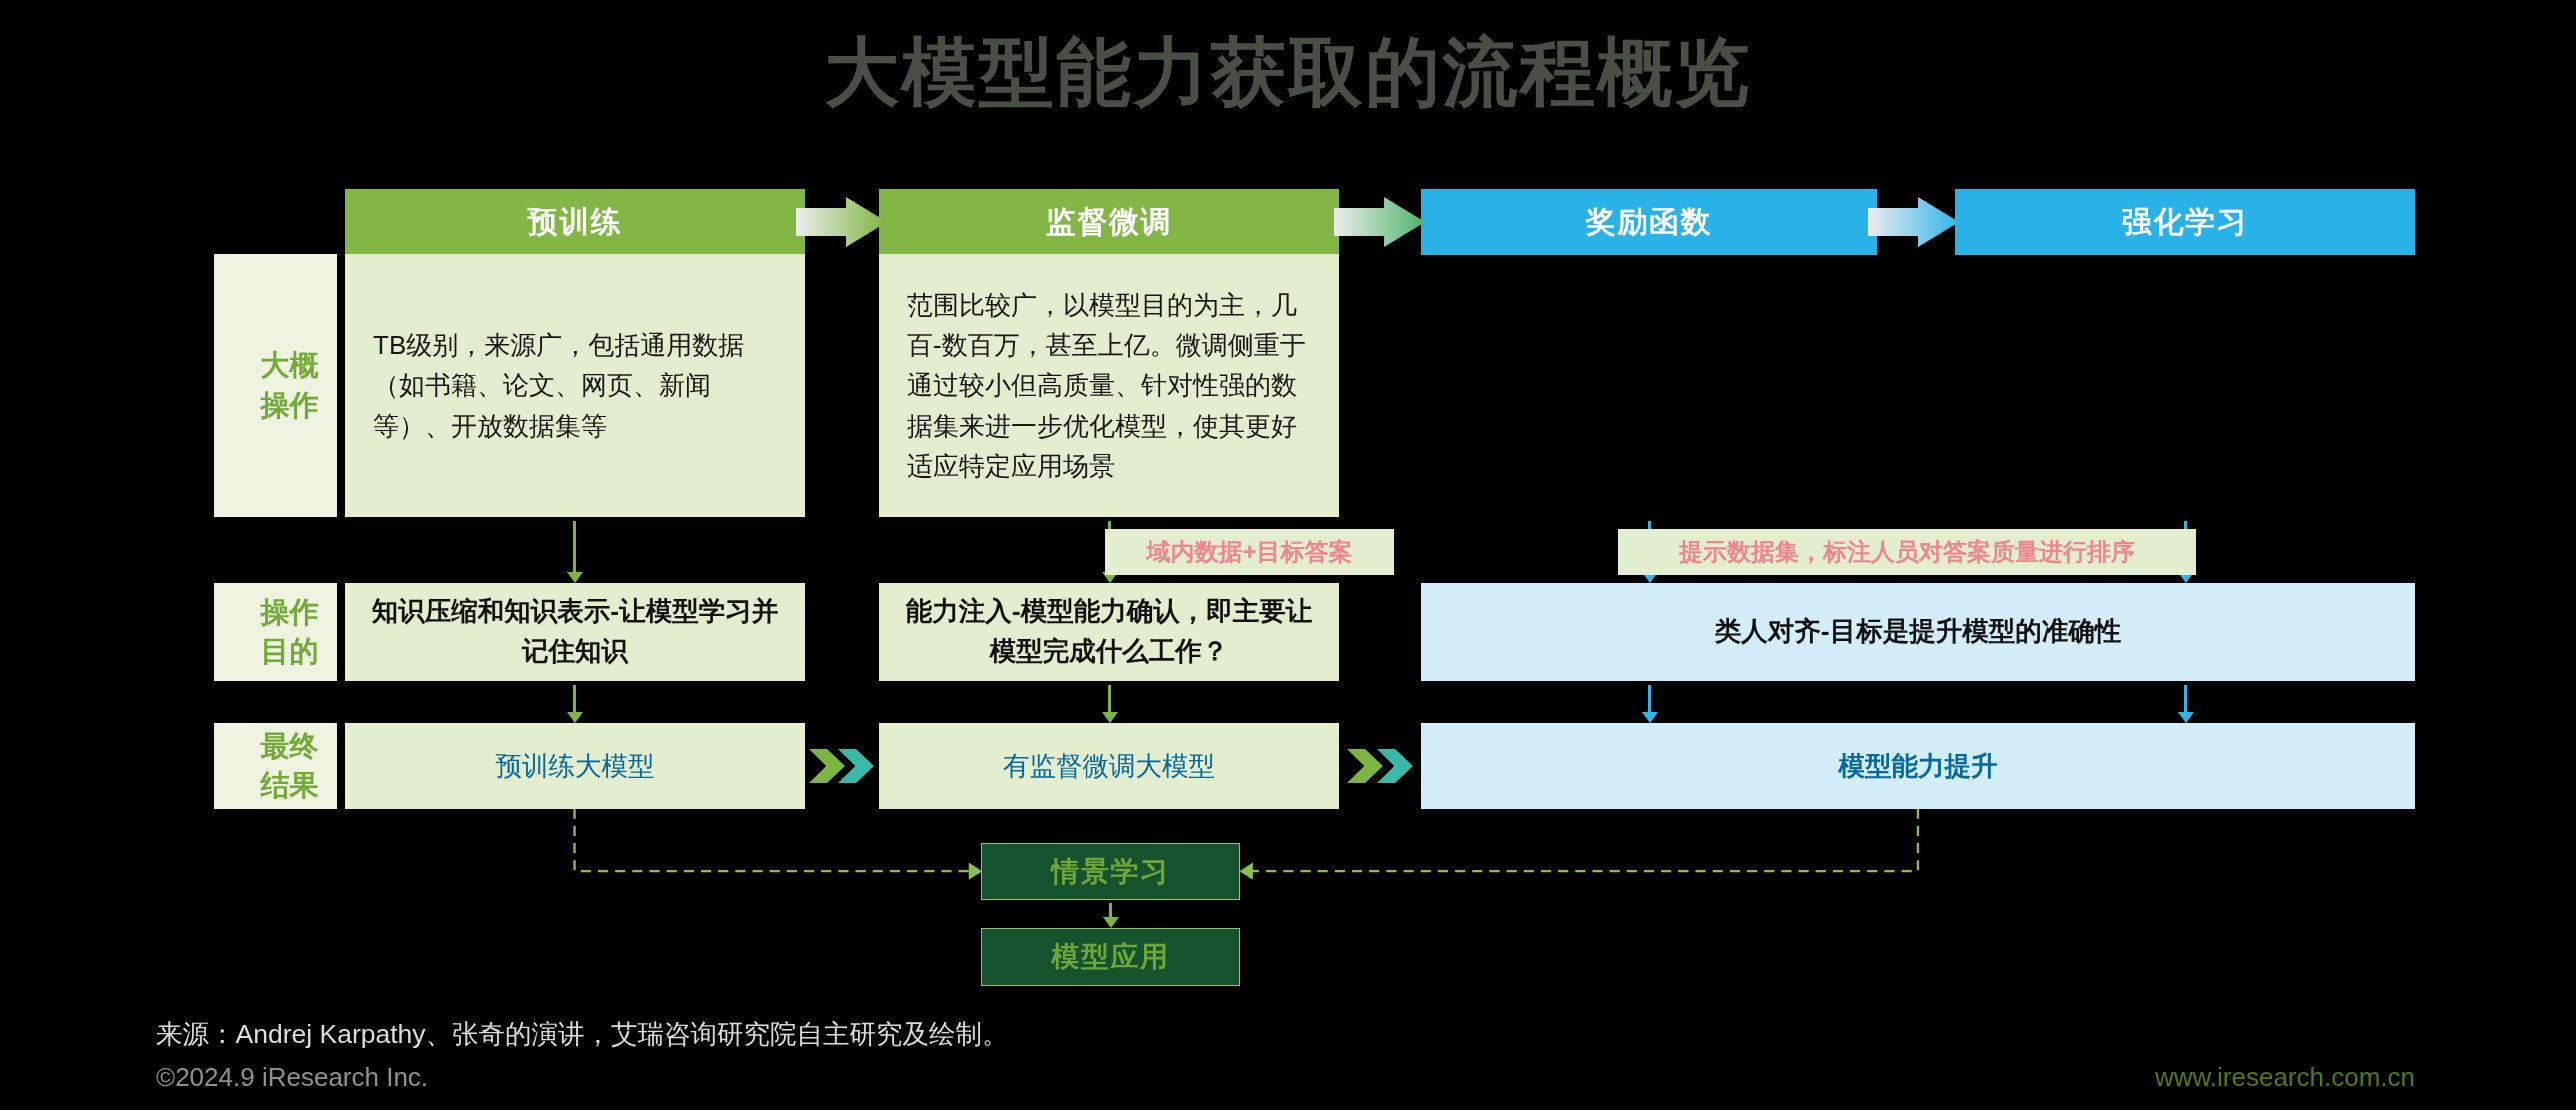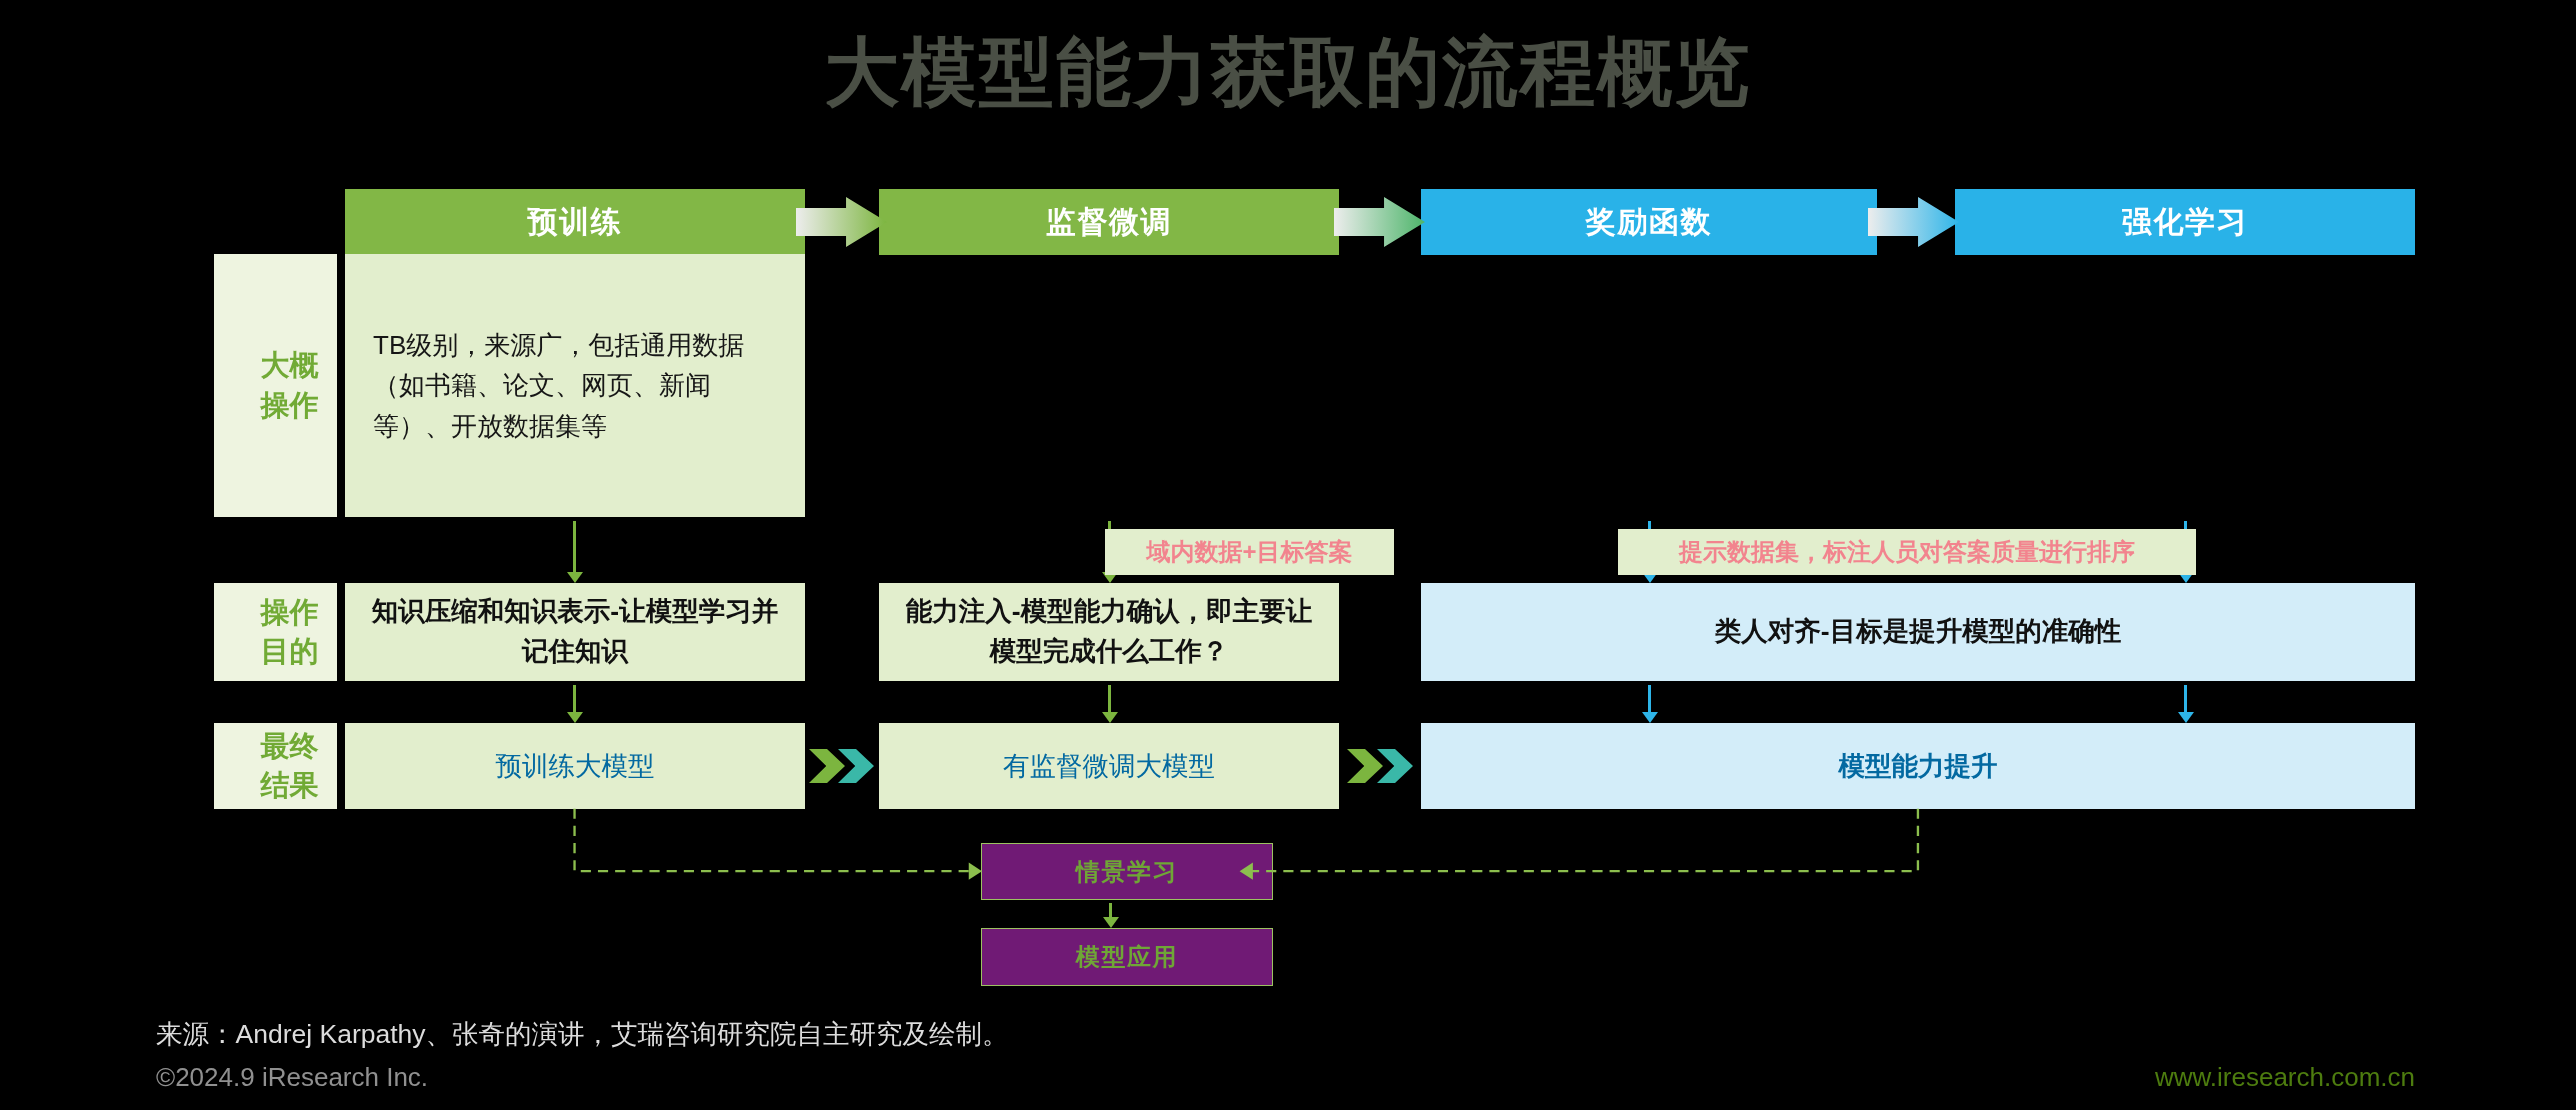--- a/index.html
+++ b/index.html
@@ -34,22 +34,22 @@
   
   .result{top:723px;height:86px;font-size:26.5px;color:#0369a1;}
   .result.bold{font-weight:700;}
   
   .note{
     top:529px;height:46px;background:#e2eecd;color:#f2848e;
     font-size:24px;font-weight:700;z-index:3;white-space:nowrap;
   }
   
   .bbox{
-    left:981px;width:292px;background:#701a75;border:1.6px solid #9cc361;
-    color:#6fa636;font-size:24px;font-weight:700;letter-spacing:1.6px;
+    left:981px;width:259px;background:#14532d;border:1.6px solid #9cc361;
+    color:#6fa636;font-size:28px;font-weight:700;letter-spacing:1.6px;
   }
   
   .chev{
     position:absolute;top:197px;width:91px;height:50px;z-index:2;
     clip-path:polygon(0 22%,55% 22%,55% 0,100% 50%,55% 100%,55% 78%,0 78%);
   }
   
   .varr{position:absolute;width:19px;display:flex;flex-direction:column;align-items:center;z-index:2;}
   .varr .stem{width:3.1px;flex:1;background:currentColor;}
   .varr .head{width:0;height:0;border-left:8.6px solid transparent;border-right:8.6px solid transparent;border-top:11.7px solid currentColor;}
@@ -90,20 +90,21 @@
   <div class="box colhead head-green" style="left:345px;width:460px">预训练</div>
   <div class="box colhead head-green" style="left:879px;width:460px">监督微调</div>
   <div class="box colhead head-blue" style="left:1421px;width:456px">奖励函数</div>
   <div class="box colhead head-blue" style="left:1955px;width:460px">强化学习</div>
 
   <div class="chev" style="left:796px;background:linear-gradient(90deg,#ededed,#7cb53f)"></div>
   <div class="chev" style="left:1334px;background:linear-gradient(90deg,#ededed,#4db56a)"></div>
   <div class="chev" style="left:1868px;background:linear-gradient(90deg,#ededed,#2eb5e9)"></div>
 
   <div class="box colbody bg-green" style="left:345px;width:460px">TB级别，来源广，包括通用数据（如书籍、论文、网页、新闻等）、开放数据集等</div>
+  <div class="box colbody bg-green" style="left:879px;width:460px">范围比较广，以模型目的为主，几百-数百万，甚至上亿。微调侧重于通过较小但高质量、针对性强的数据集来进一步优化模型，使其更好适应特定应用场景</div>
 
   <div class="varr green" style="left:565px;top:521px;height:62px">
       <div class="stem"></div>
       <div class="head"></div>
     </div>
   <div class="varr green" style="left:1100px;top:521px;height:62px">
       <div class="stem"></div>
       <div class="head"></div>
     </div>
   <div class="varr blue" style="left:1640px;top:521px;height:62px">

